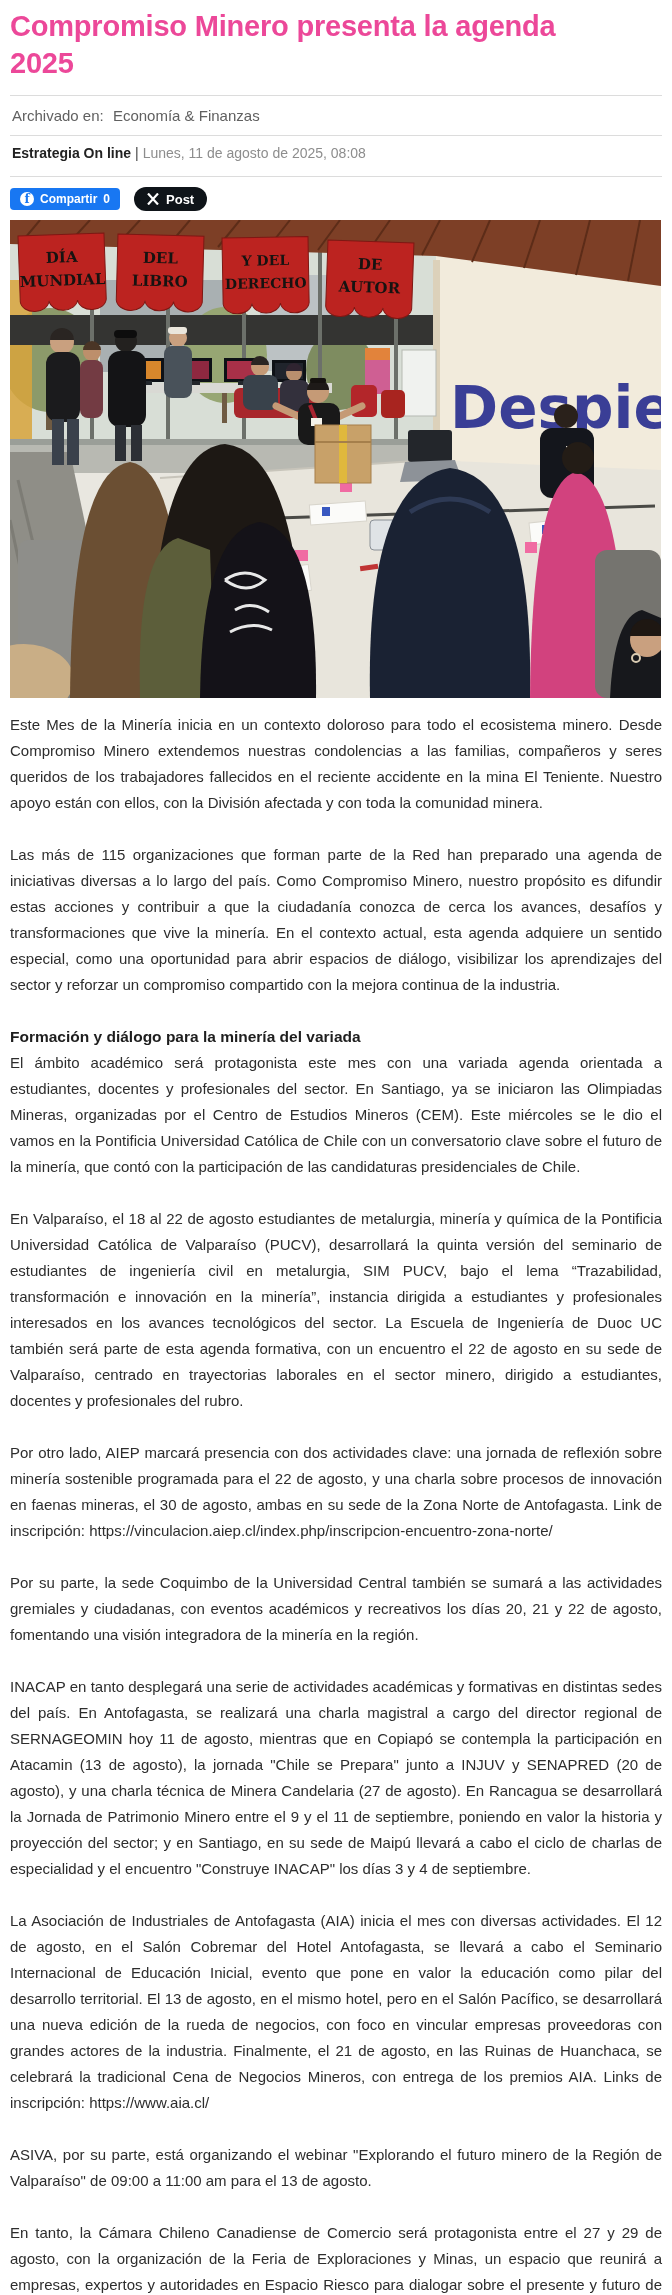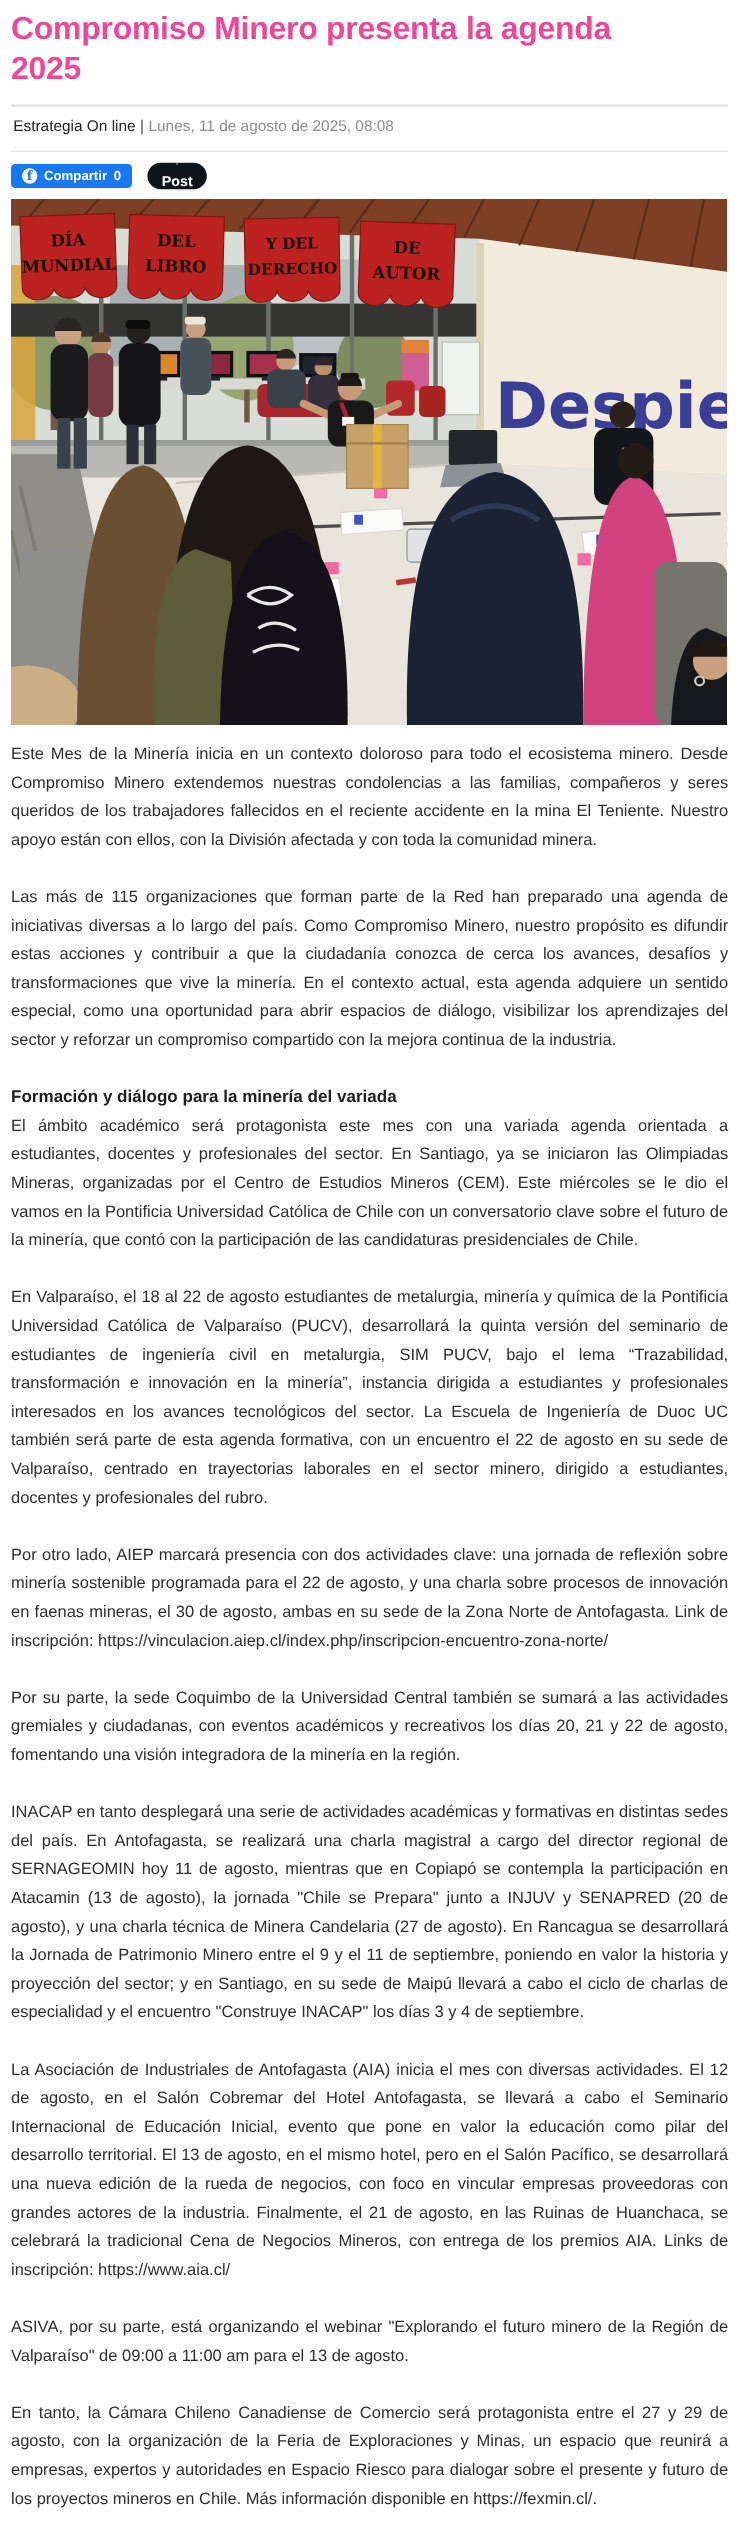--- a/index.html
+++ b/index.html
@@ -8,47 +8,51 @@
 
   h1.title{color:#ec4899;font-size:29px;line-height:37px;font-weight:700;margin:8px 0 13px 0;letter-spacing:-.2px;}
   h1.title span{display:block;}
 
   hr.rule{border:none;border-top:1px solid #dcdcdc;margin:0;}
 
   .archived{font-size:15px;color:#606060;padding:11px 2px;}
   .archived .cat{color:#606060;}
 
   .byline{font-size:14px;padding:9px 2px 15px 2px;}
-  .byline .src{font-weight:400;color:#222;}
+  .byline .src{font-weight:700;color:#222;}
   .byline .sep{color:#444;margin:0 4px;}
   .byline .date{color:#8d8d8d;margin-top:12px;}
 
   .share-row{display:flex;align-items:center;gap:14px;margin:10px 0 9px 0;}
   .fb-btn{background:#1877f2;color:#fff;border:none;border-radius:4px;height:22px;padding:0 10px;display:inline-flex;align-items:center;gap:6px;font-family:"Liberation Sans",sans-serif;font-size:12px;font-weight:700;cursor:pointer;}
   .fb-circle{width:14px;height:14px;border-radius:50%;background:#fff;color:#1877f2;font-size:12px;font-weight:700;line-height:14px;text-align:center;font-family:"DejaVu Serif",serif;}
-  .x-btn{background:#0f1419;color:#fff;border:none;border-radius:13px;height:24px;padding:0 13px;display:inline-flex;align-items:center;gap:7px;font-family:"Liberation Sans",sans-serif;font-size:13px;font-weight:700;cursor:pointer;flex-direction:column;}
+  .x-btn{background:#0f1419;color:#fff;border:none;border-radius:13px;height:24px;padding:0 13px;display:inline-flex;align-items:center;gap:7px;font-family:"Liberation Sans",sans-serif;font-size:13px;font-weight:700;cursor:pointer;}
 
   figure.photo{margin:6px 0 14px 0;}
   figure.photo svg{display:block;}
 
   #article-body p{font-size:15px;line-height:26px;text-align:justify;margin:0 0 26px 0;color:#2d2d2d;}
   #article-body h3{font-size:15.5px;line-height:26px;font-weight:700;margin:0;color:#1e1e1e;}
 </style>
 </head>
 <body>
 
 <div class="page">
 
   <h1 class="title">
     <span>Compromiso Minero presenta la agenda</span>
     <span>2025</span>
   </h1>
 
   <hr class="rule">
 
+  <div class="archived">
+    <span>Archivado en:</span>
+    <span class="cat" style="margin-left:5px;">Economía &amp; Finanzas</span>
+  </div>
 
   <hr class="rule">
 
   <div class="byline">
     <span class="src">Estrategia On line</span><span class="sep">|</span><span class="date">Lunes, 11 de agosto de 2025, 08:08</span>
   </div>
 
   <hr class="rule">
 
   <div class="share-row">

